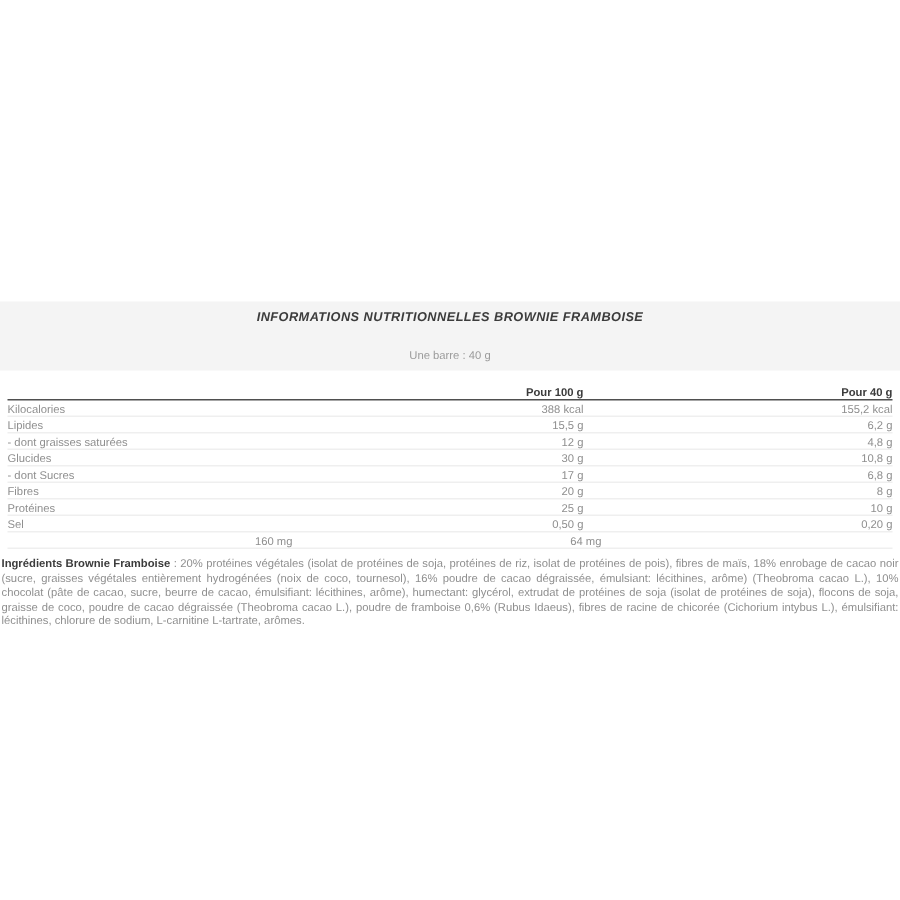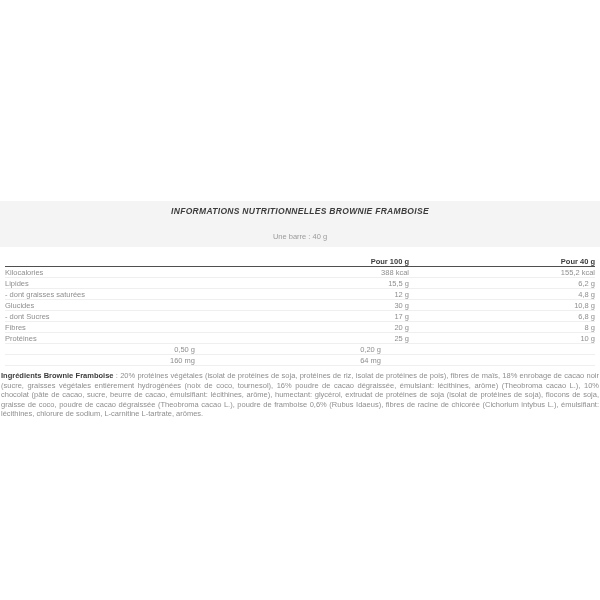--- a/index.html
+++ b/index.html
@@ -49,21 +49,21 @@
     border-bottom: 1px solid #efefef;
   }
   .t-row.header {
     height: 11px;
     font-weight: bold;
     color: #3c3c3c;
     border-bottom: 1px solid #4f4f4f;
   }
   .c-label { flex: 1; text-align: left; white-space: nowrap; }
   .c-100   { width: 190px; text-align: right; white-space: nowrap; }
-  .c-40    { width: 186px; text-align: right; white-space: nowrap; }
+  .c-40    { width: 206px; text-align: right; white-space: nowrap; }
   
   .ingredients {
     margin-top: 5px;
     padding: 0 1px;
     font-size: 7.5px;
     line-height: 9.6px;
     color: #8f8f8f;
     text-align: justify;
   }
   .ingredients .lead {
@@ -117,20 +117,21 @@
       <div class="c-label">Fibres</div>
       <div class="c-100">20 g</div>
       <div class="c-40">8 g</div>
     </div>
     <div class="t-row">
       <div class="c-label">Protéines</div>
       <div class="c-100">25 g</div>
       <div class="c-40">10 g</div>
     </div>
     <div class="t-row">
+      <div class="c-label">Sel</div>
       <div class="c-100">0,50 g</div>
       <div class="c-40">0,20 g</div>
     </div>
     <div class="t-row">
       <div class="c-100">160 mg</div>
       <div class="c-40">64 mg</div>
     </div>
   </div>
 
   <p class="ingredients"><span class="lead">Ingrédients Brownie Framboise</span><span> : 20% protéines végétales (isolat de protéines de soja, protéines de riz, isolat de protéines de pois), fibres de maïs, 18% enrobage de cacao noir (sucre, graisses végétales entièrement hydrogénées (noix de coco, tournesol), 16% poudre de cacao dégraissée, émulsiant: lécithines, arôme) (Theobroma cacao L.), 10% chocolat (pâte de cacao, sucre, beurre de cacao, émulsifiant: lécithines, arôme), humectant: glycérol, extrudat de protéines de soja (isolat de protéines de soja), flocons de soja, graisse de coco, poudre de cacao dégraissée (Theobroma cacao L.), poudre de framboise 0,6% (Rubus Idaeus), fibres de racine de chicorée (Cichorium intybus L.), émulsifiant: lécithines, chlorure de sodium, L-carnitine L-tartrate, arômes.</span></p>

